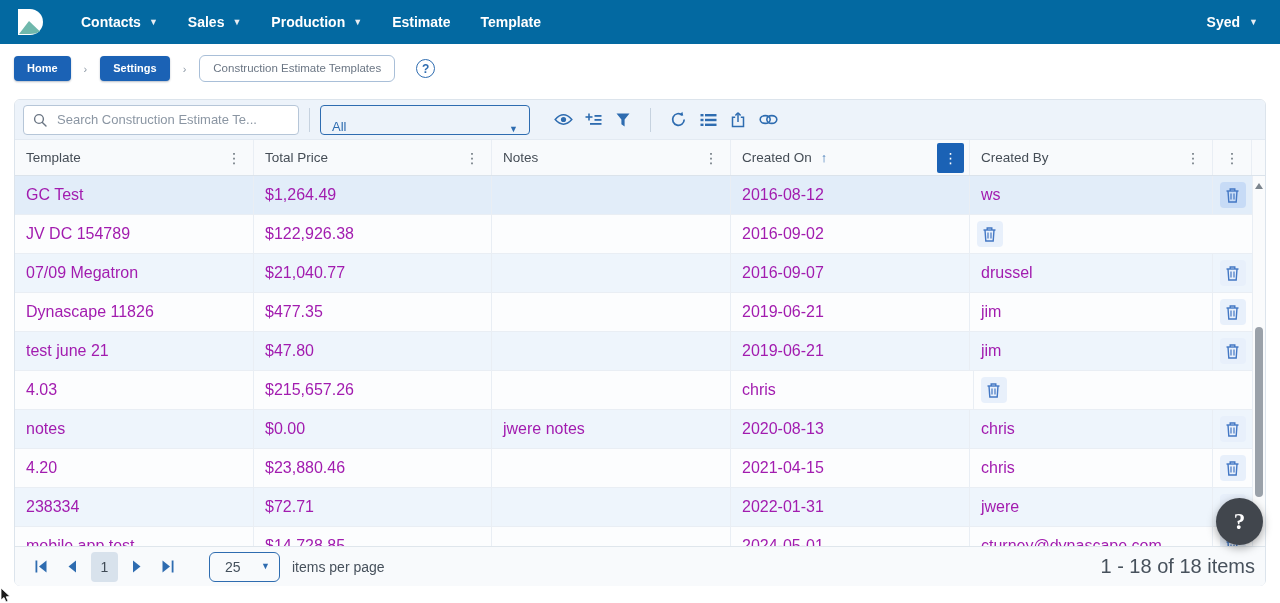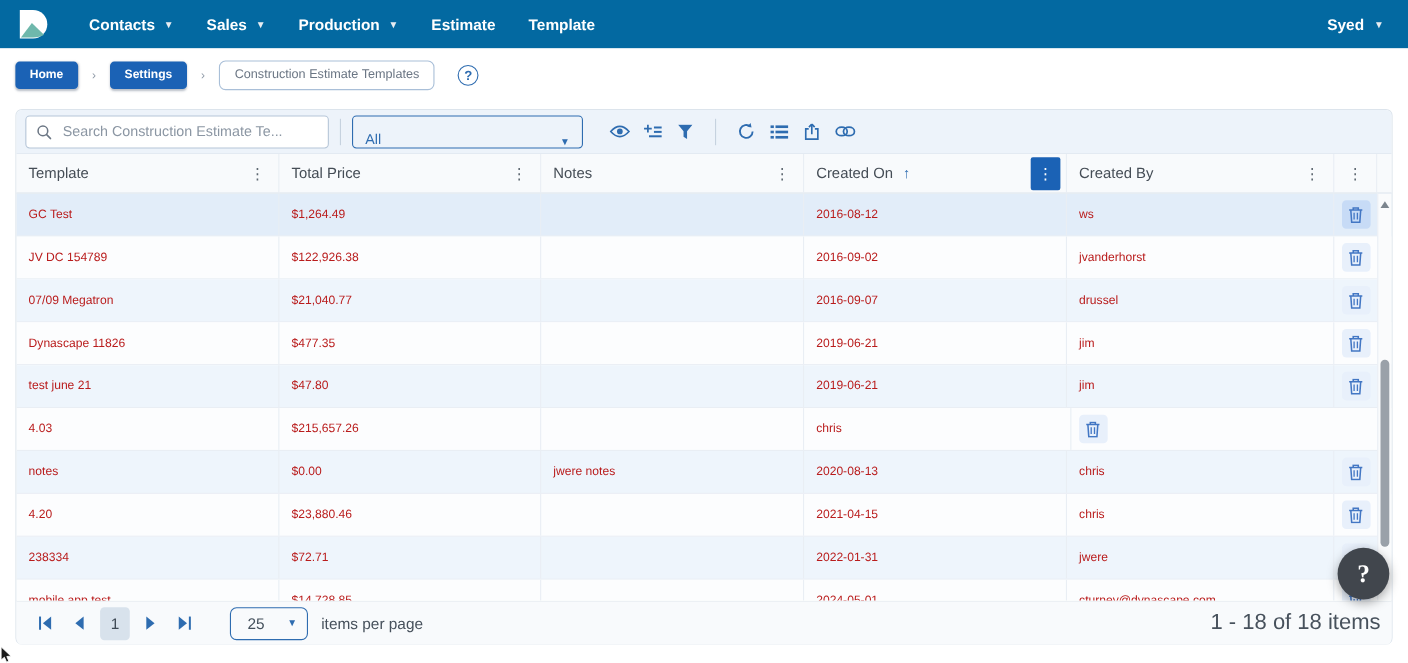--- a/index.html
+++ b/index.html
@@ -108,21 +108,21 @@
   .col-by       { width:243px; }
   .col-action   { width:39px; }
 
   
   .rows { position:relative; height:370px; overflow:hidden; }
   .row { height:39px; display:flex; background:#fcfdfe; border-bottom:1px solid #e9eef4; }
   .row.alt { background:#eef5fc; }
   .row.selected { background:#e2edf9; }
   .cell {
     display:flex; align-items:center; padding-left:11px;
-    border-right:1px solid #e9eef4; color:#b91c1c; font-size:11px;
+    border-right:1px solid #e9eef4; color:#a21caf; font-size:16px;
     overflow:hidden; white-space:nowrap;
   }
   .cell.action-cell { justify-content:center; padding:0; border-right:none; }
   .del-btn {
     width:26px; height:26px; border-radius:4px; background:#e8f0fb; border:none;
     display:flex; align-items:center; justify-content:center; cursor:pointer; padding:0;
   }
   .row.selected .del-btn { background:#c7dbf6; }
 
   
@@ -332,21 +332,20 @@
             <line x1="8" y1="5.5" x2="8" y2="11.5" stroke="#4377c4" stroke-width="1.2"></line>
           </svg>
         </button>
       </div>
     </div>
     <div class="row">
       <div class="cell col-template">JV DC 154789</div>
       <div class="cell col-price">$122,926.38</div>
       <div class="cell col-notes"></div>
       <div class="cell col-created">2016-09-02</div>
-      <div class="cell col-by">jvanderhorst</div>
       <div class="cell col-action action-cell">
         <button class="del-btn">
           <svg width="13" height="15" viewBox="0 0 13 15">
               <line x1="0.5" y1="3" x2="12.5" y2="3" stroke="#4377c4" stroke-width="1.4"></line>
               <path d="M4.2 3 V1 h4.6 V3" fill="none" stroke="#4377c4" stroke-width="1.4"></path>
               <path d="M2 3 l0.8 11 h7.4 L11 3" fill="none" stroke="#4377c4" stroke-width="1.4"></path>
               <line x1="5" y1="5.5" x2="5" y2="11.5" stroke="#4377c4" stroke-width="1.2"></line>
               <line x1="8" y1="5.5" x2="8" y2="11.5" stroke="#4377c4" stroke-width="1.2"></line>
             </svg>
         </button>

